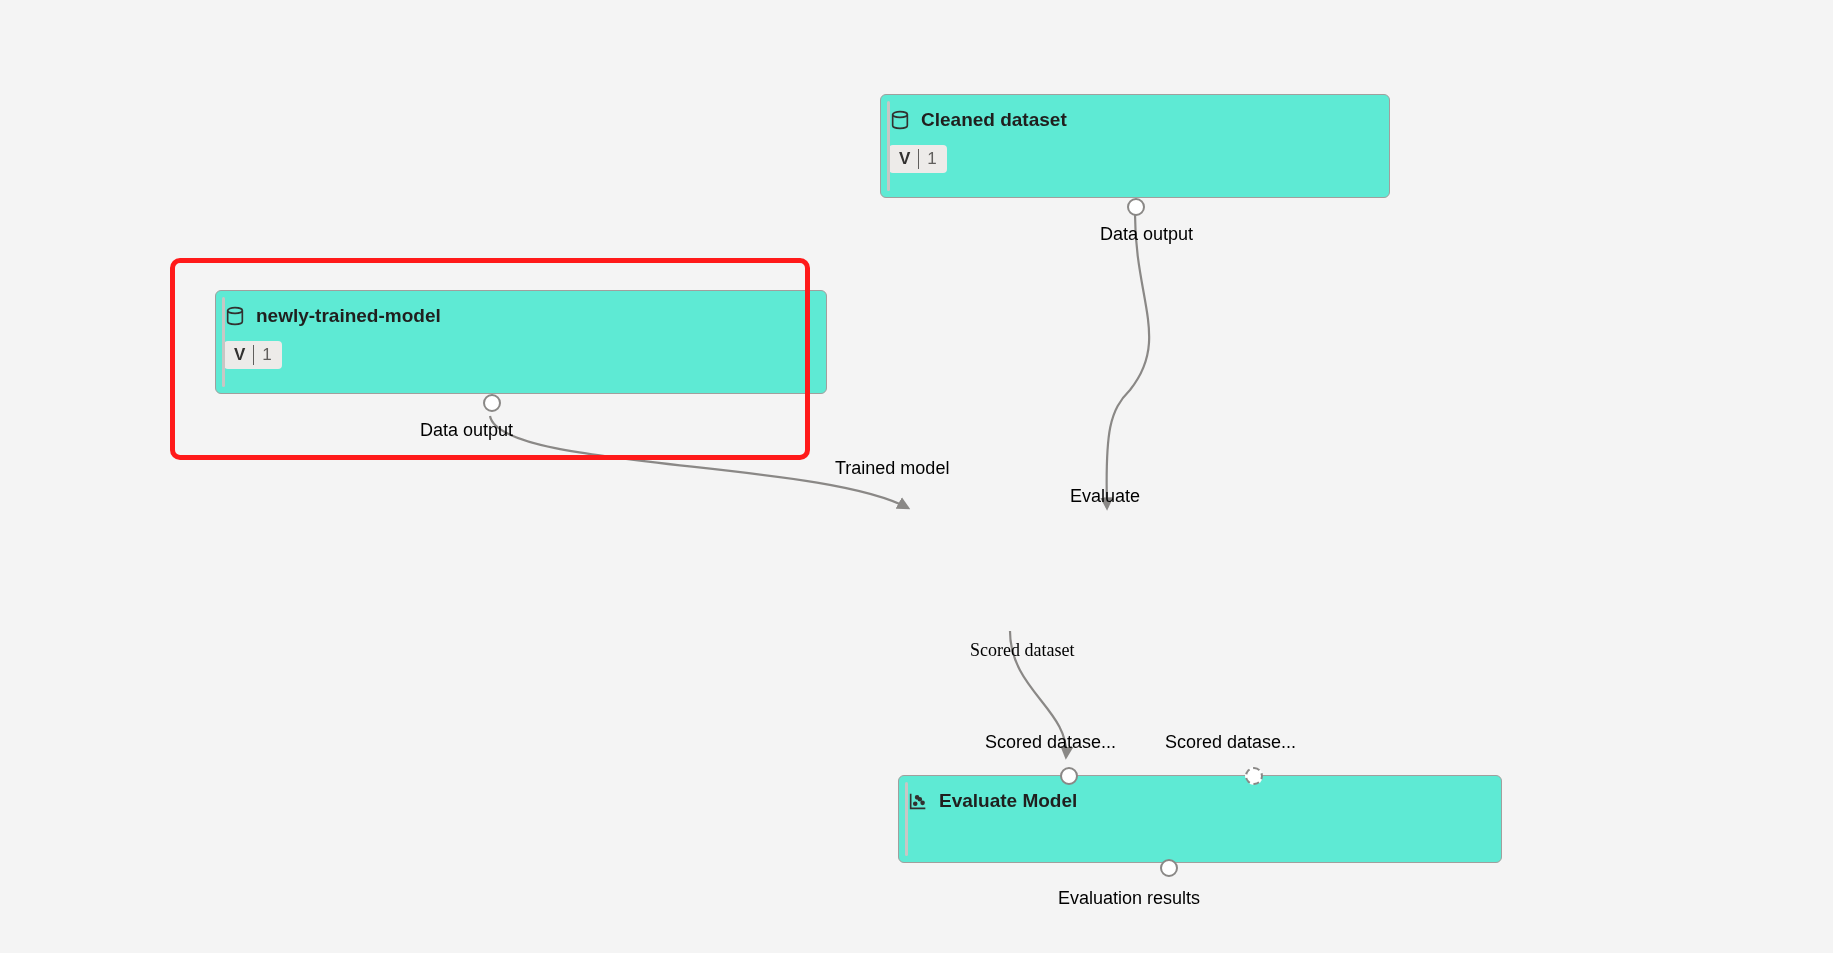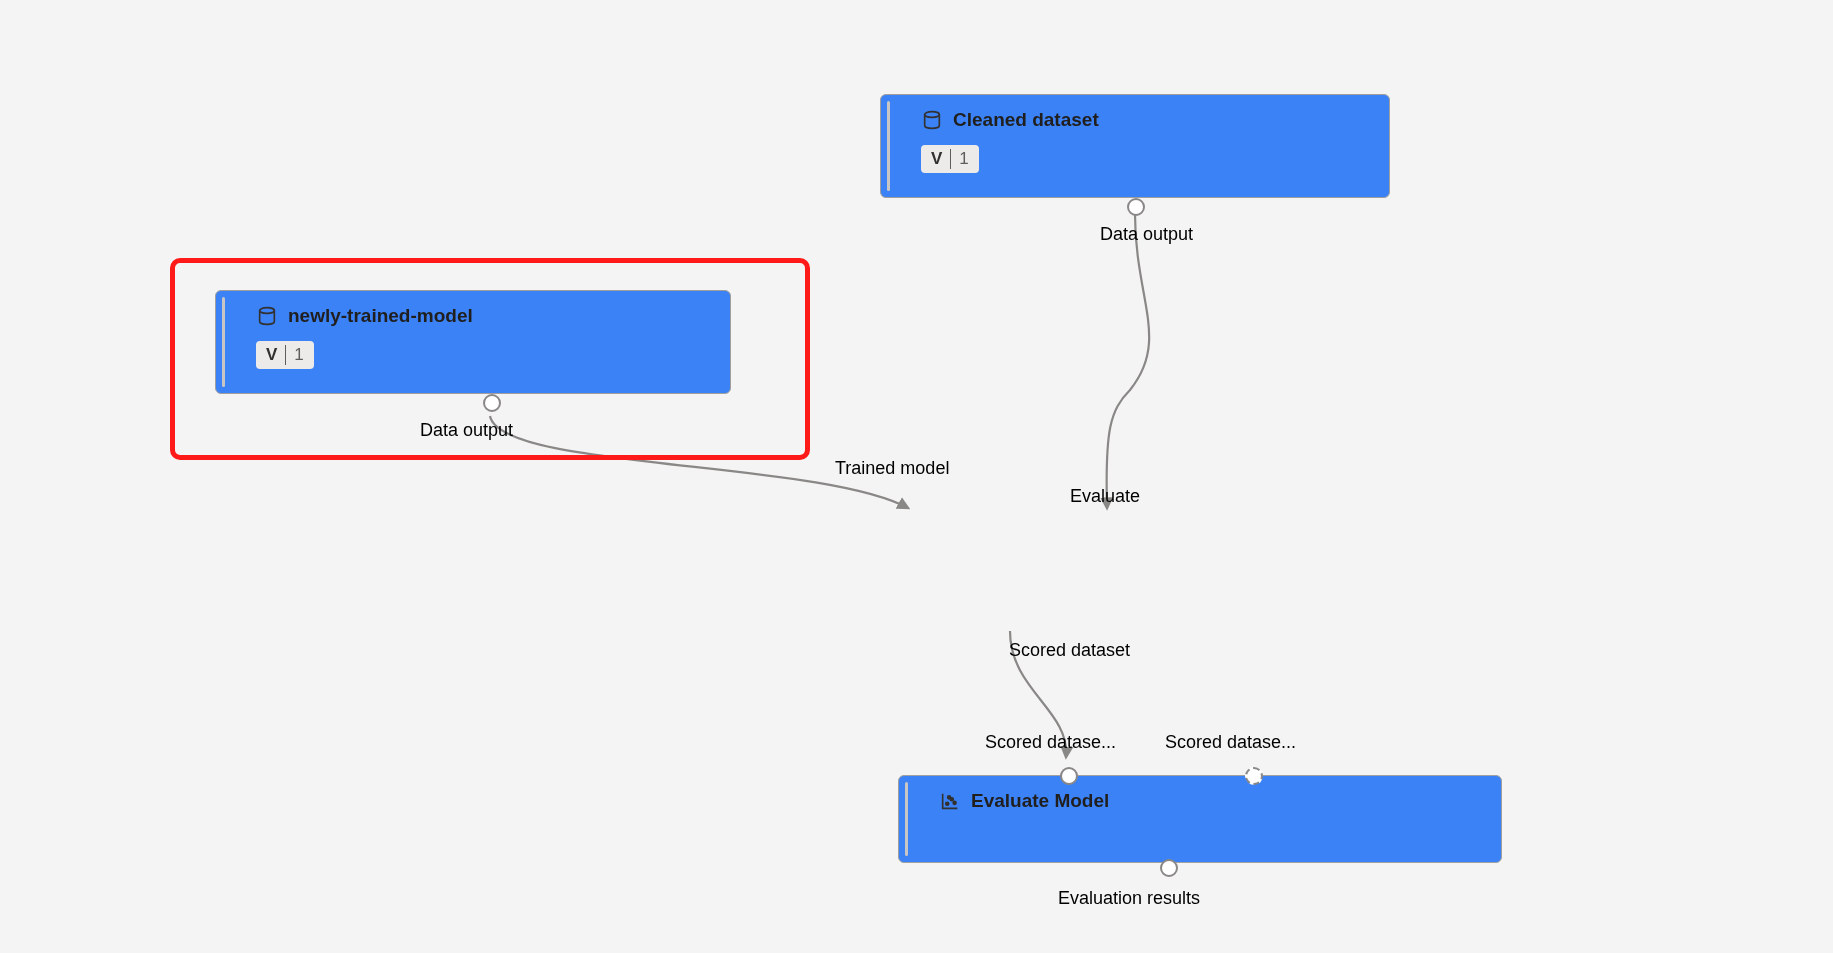--- a/index.html
+++ b/index.html
@@ -23,24 +23,24 @@
     pointer-events: none;
   }
   .edge-path {
     fill: none;
     stroke: #8a8886;
     stroke-width: 2.2;
     marker-end: url(#arrowhead);
   }
   .node {
     position: absolute;
-    background: #3b82f6;
+    background: #5eead4;
     border: 1px solid #a19f9d;
     border-radius: 6px;
-    padding: 14px 18px 14px 40px;
+    padding: 14px 18px 14px 8px;
     cursor: move;
   }
   .node::before {
     
     content: "";
     position: absolute;
     left: 6px; top: 6px; bottom: 6px;
     width: 3px;
     background: #c8c6c4;
     border-radius: 2px;
@@ -141,21 +141,21 @@
     </div>
     <div class="version-badge">
       <span class="v-letter">V</span>
       <span class="v-num">1</span>
     </div>
     
     <div class="port" style="left:255px; top:112px;"></div>
   </div>
   <div class="port-label" style="left:1100px; top:224px;">Data output</div>
 
-  <div class="node tall" style="left:215px; top:290px; width:516px;">
+  <div class="node tall" style="left:215px; top:290px; width:612px;">
     <div class="title-row">
       <span class="icon">
         <svg viewBox="0 0 24 24" width="22" height="22" fill="none" stroke="#323130" stroke-width="1.8">
           <ellipse cx="12" cy="6" rx="8" ry="3.2"></ellipse>
           <path d="M4 6 V18 a8 3.2 0 0 0 16 0 V6"></path>
         </svg>
       </span>
       <span class="title">newly-trained-model</span>
     </div>
     <div class="version-badge">
@@ -164,21 +164,21 @@
     </div>
     <div class="port" style="left:276px; top:112px;"></div>
   </div>
   <div class="port-label" style="left:420px; top:420px;">Data output</div>
 
   <div class="highlight-box" style="left:170px; top:258px; width:640px; height:202px;"></div>
 
   <div class="port-label" style="left:835px; top:458px;">Trained model</div>
   <div class="port-label" style="left:1070px; top:486px;">Evaluate</div>
 
-  <div class="port-label" style="left:1009px; top:640px;">Scored dataset</div>
+  <div class="port-label" style="left:970px; top:640px;font-family:Liberation Serif, serif;">Scored dataset</div>
 
   <div class="port-label" style="left:985px; top:732px;">Scored datase...</div>
   <div class="port-label" style="left:1165px; top:732px;">Scored datase...</div>
 
   <div class="node short" style="left:898px; top:775px; width:604px;">
     <div class="title-row">
       <span class="icon">
         <svg viewBox="0 0 24 24" width="22" height="22" fill="none" stroke="#323130" stroke-width="1.8">
           <path d="M4 4 V20 H20"></path>
           <circle cx="9" cy="15" r="1.6" fill="#323130"></circle>

